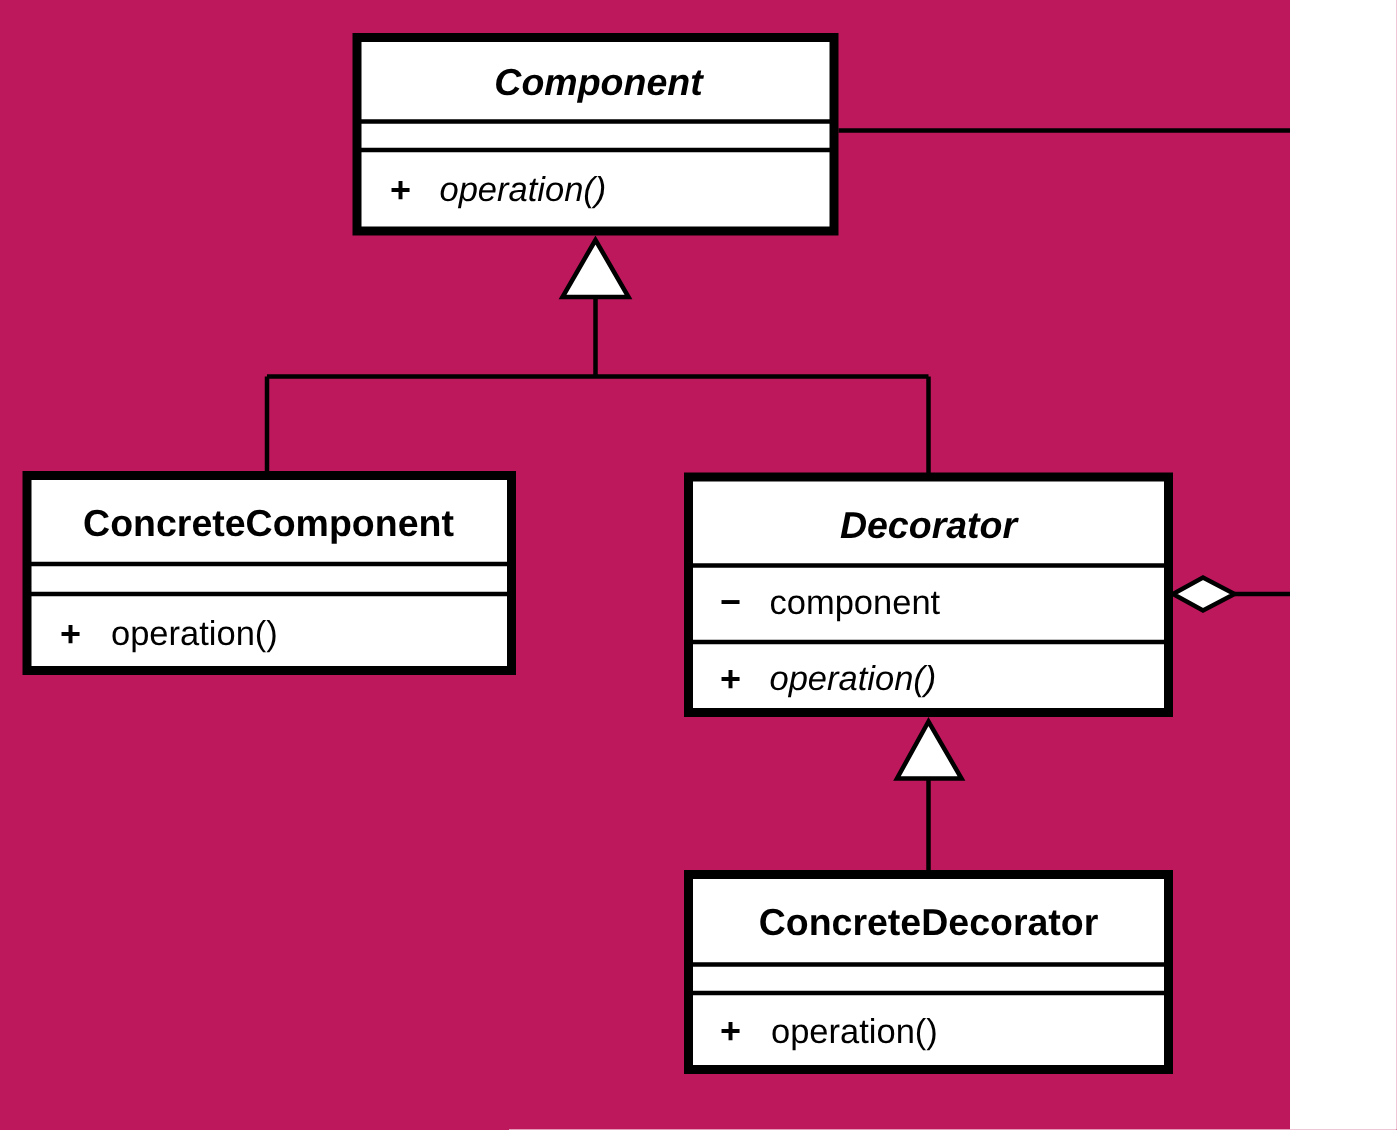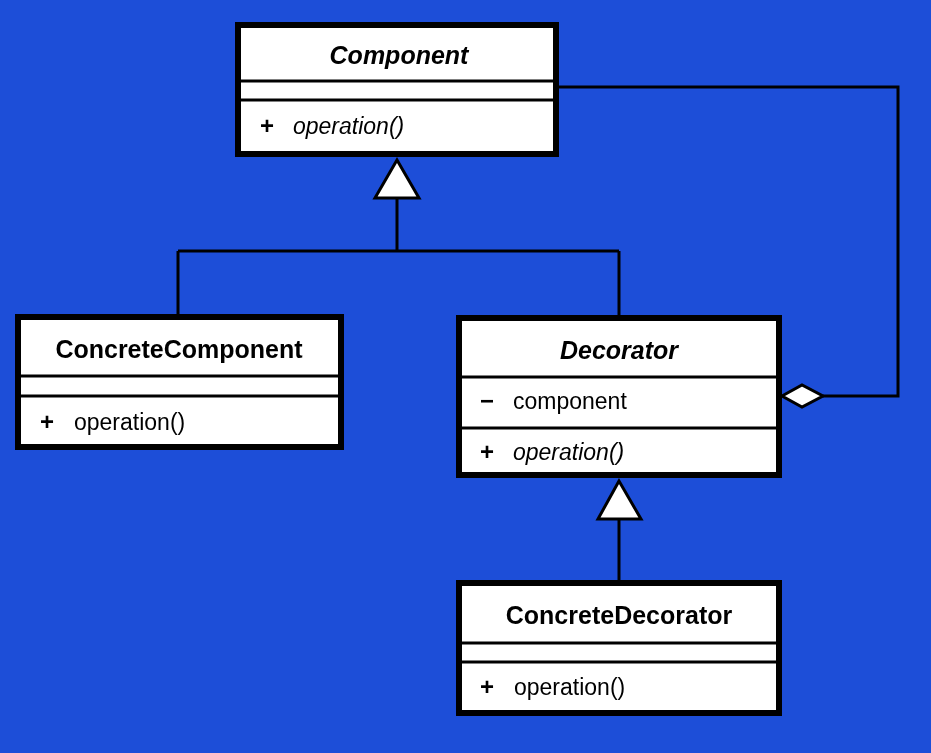--- a/index.html
+++ b/index.html
@@ -5,23 +5,23 @@
   html, body {
     margin: 0;
     padding: 0;
     background: #ffffff;
   }
   body {
     font-family: "Liberation Sans", sans-serif;
   }
   #diagram-root {
     position: relative;
-    width: 931px;
+    width: 860px;
     height: 753px;
-    background: #1d4ed8;
+    background: #be185d;
     overflow: hidden;
   }
   svg#uml-canvas {
     position: absolute;
     left: 0;
     top: 0;
     width: 931px;
     height: 753px;
     display: block;
   }

